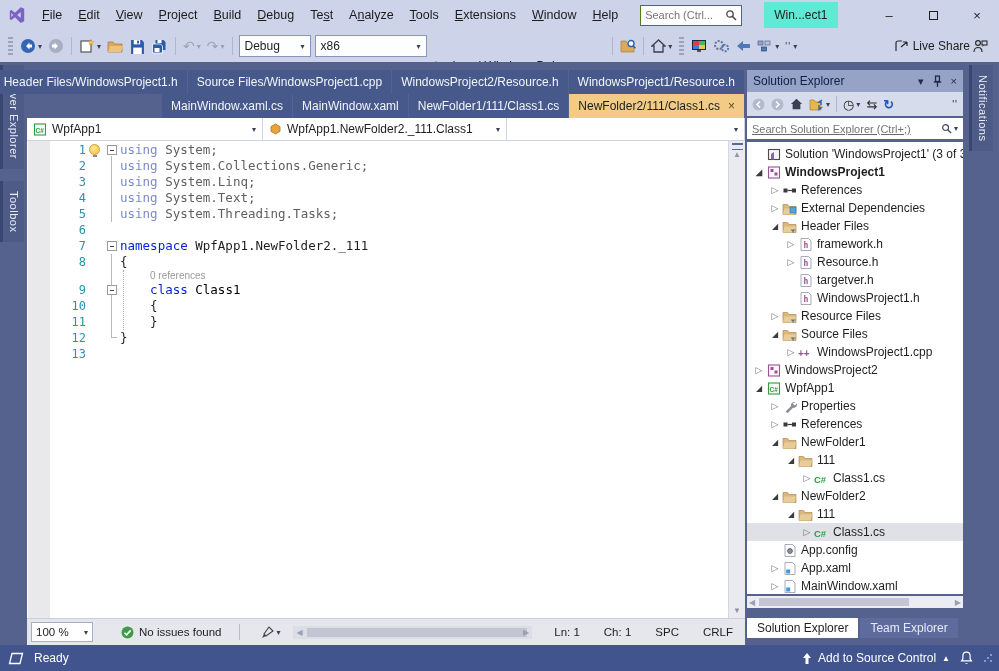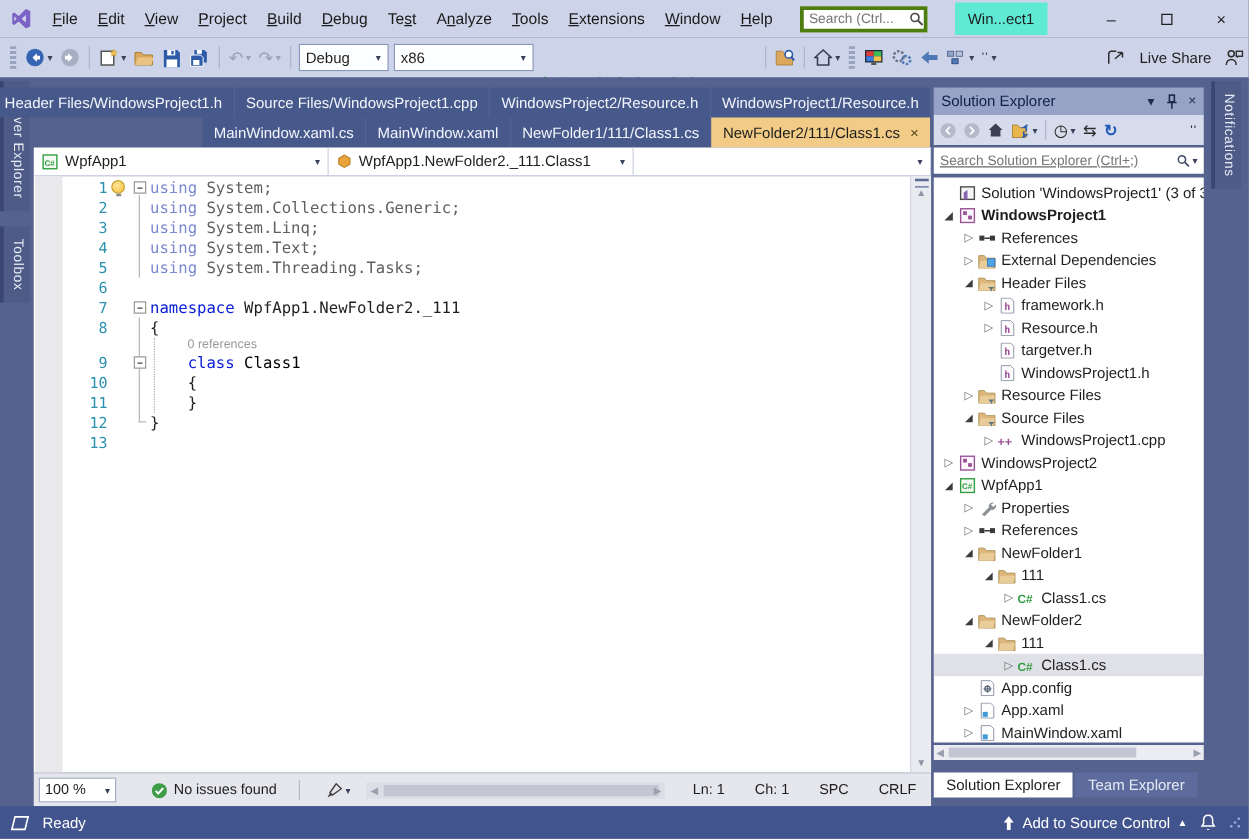--- a/index.html
+++ b/index.html
@@ -9,21 +9,21 @@
   svg { display:block; }
 
   
   #titlebar { position:absolute; left:0; top:0; width:999px; height:30px;
     background:#CDD4E9; display:flex; align-items:center; }
   .vs-logo { margin:0 8px 0 8px; }
   #menu { display:flex; align-items:flex-start; height:100%; }
   .menu-item { padding:0 8px; line-height:30px; font-size:12.5px; color:#1b1b1b; cursor:default; }
   .menu-item u { text-decoration:underline; }
   #title-search { margin-left:14px; width:102px; height:21px; background:#fff;
-    border:3px solid #4d7c0f; display:flex; align-items:center; padding:0 4px; }
+    border:1px solid #4d7c0f; display:flex; align-items:center; padding:0 4px; }
   #title-search input { border:none; outline:none; width:80px; font-size:11px;
     color:#5a5a5a; font-family:"Liberation Sans",sans-serif; background:transparent; }
   #win-chip { margin-left:22px; padding:6px 10px; background:#5eead4; font-size:12px; }
   #win-controls { margin-left:auto; display:flex; height:100%; }
   .win-btn { width:44px; height:100%; display:flex; align-items:center; justify-content:center;
     font-size:13px; color:#1f1f1f; }
   .max-glyph { width:9px; height:9px; border:1px solid #1f1f1f; display:inline-block; }
 
   
   #toolbar { position:absolute; left:0; top:30px; width:999px; height:32px;
@@ -31,21 +31,21 @@
   .tb-grip { width:5px; height:18px; margin:0 4px;
     background:repeating-linear-gradient(#9AA3C0 0 2px, transparent 2px 4px); }
   .tb-btn { display:flex; align-items:center; padding:0 3px; height:24px; }
   .tb-sep { width:1px; height:18px; background:#AEB6CF; margin:0 4px; }
   .dd { font-size:8px; color:#39405c; margin-left:2px; }
   .tb-txt-ico { font-size:14px; color:#5d6275; line-height:1; }
   .combo { height:22px; background:#FDFEFF; border:1px solid #8A97BC; display:flex;
     align-items:center; padding:0 5px; margin:0 2px; font-size:12px; }
   .combo .dd { margin-left:auto; }
   .run-btn { display:flex; align-items:center; gap:8px; padding:0 5px; height:24px; font-size:12px;margin-top:40px; }
-  #toolbar .right { margin-left:auto; display:flex; align-items:center; gap:8px; padding-right:1px; }
+  #toolbar .right { margin-left:auto; display:flex; align-items:center; padding-right:8px; }
 
   
   #left-dock { position:absolute; left:0; top:62px; width:27px; height:583px; background:#55628E; }
   #right-strip { position:absolute; left:965px; top:62px; width:34px; height:583px; background:#55628E; }
   .vtab { writing-mode:vertical-rl; color:#E8ECF5; font-size:11px; background:#4E5B87;
     border-left:3px solid #3A4570; padding:10px 4px 10px 2px; margin:0 0 12px 0;
     letter-spacing:.5px; display:block; width:24px; text-align:center; }
   #left-dock .vtab:first-child { margin-top:3px; }
   #right-strip .vtab { margin-top:3px; margin-left:4px; border-left:3px solid #3A4570; }
 

